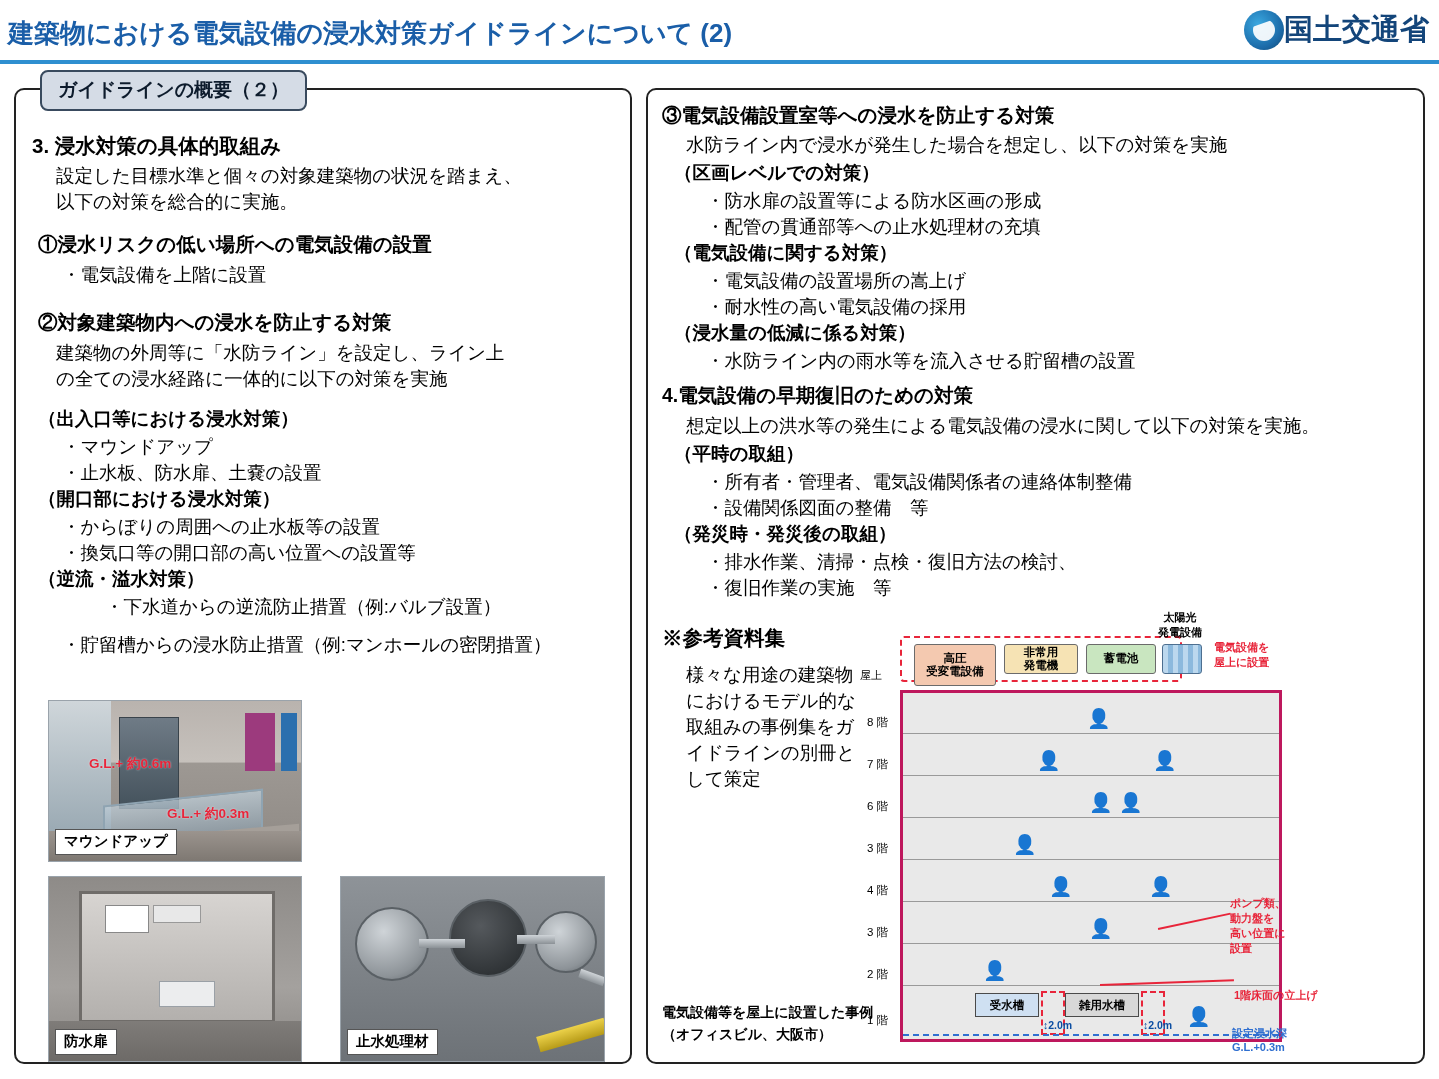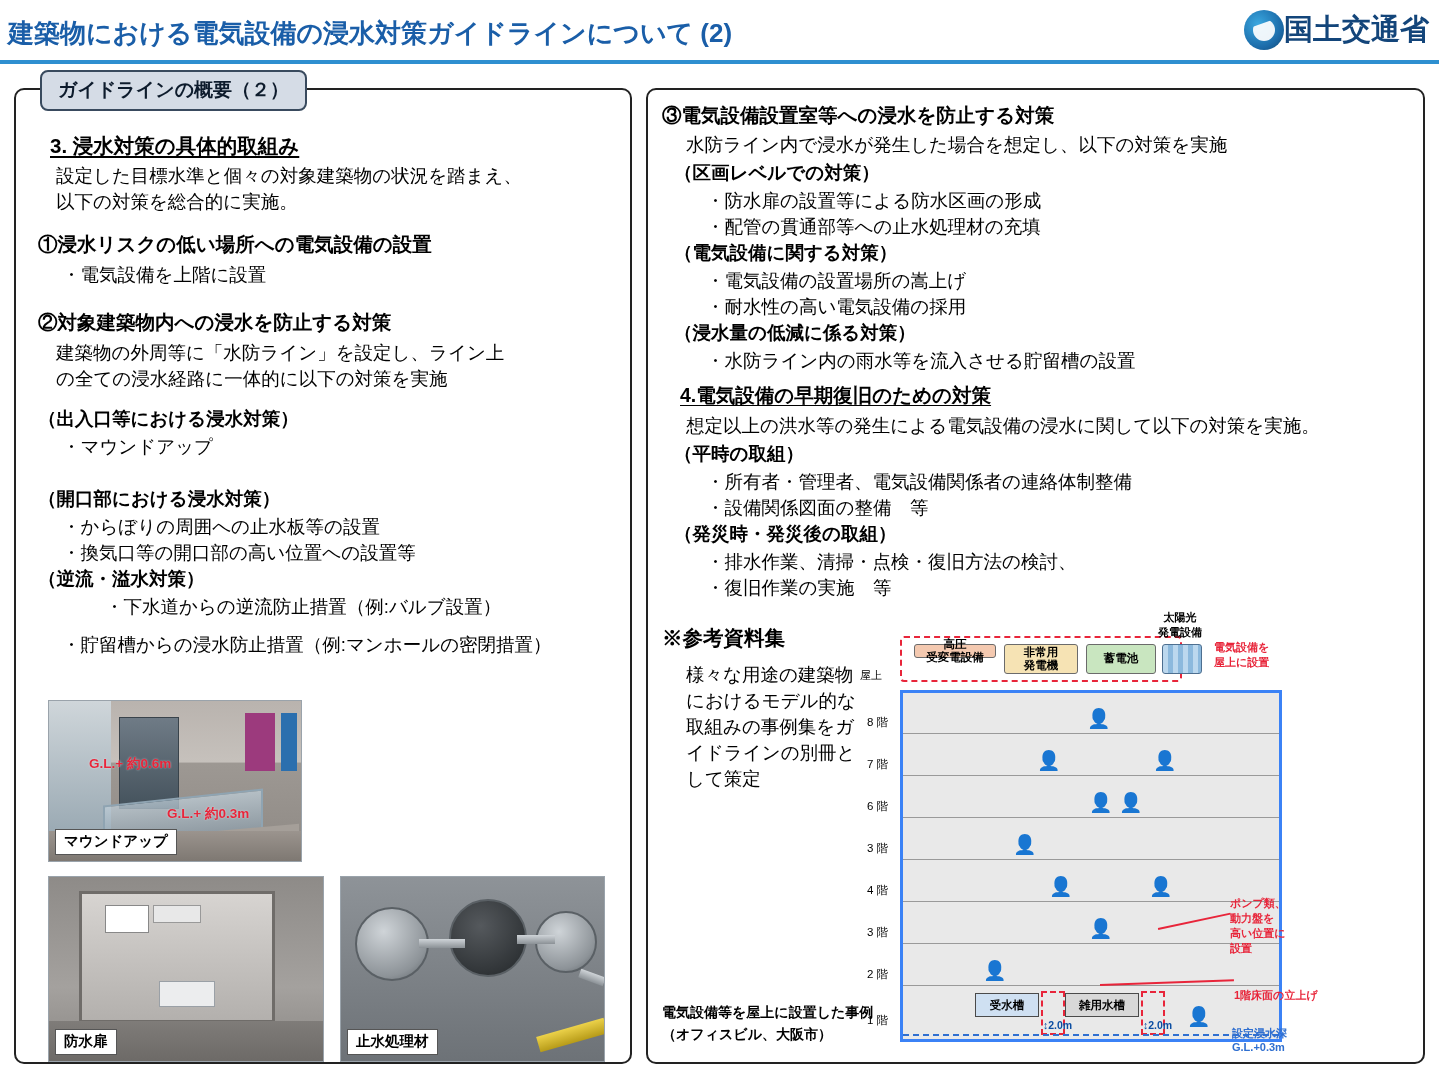--- a/index.html
+++ b/index.html
@@ -66,21 +66,21 @@
     border: 2px solid #394a5e;
     border-radius: 8px;
     padding: 5px 16px 6px;
     font-size: 19px; font-weight: bold; color: #0d1b2c;
     white-space: nowrap;
   }
 
   
   .t { position: absolute; white-space: nowrap; color: #000; }
   .b { font-weight: bold; }
-  .u { text-decoration: underline; text-underline-offset: 3px; margin-left: 18px; }
+  .u { text-underline-offset: 3px; }
   .s18 { font-size: 18.5px; }
   .s19 { font-size: 19.5px; }
   .s20 { font-size: 20.5px; }
   .s14 { font-size: 14px; }
   .s11 { font-size: 11px; }
 
   
   .photo {
     position: absolute; overflow: hidden;
     border: 1px solid #9aa3ab;
@@ -149,21 +149,21 @@
   #ph2 .hinge {
     position:absolute; width:14px; height:22px; background:#9aa0a6; border:1px solid #71777c;
   }
   #ph2 .bar {
     position:absolute; top:20px; width:16px; height:122px;
     background: linear-gradient(90deg,#4a6fa8,#8fa6c7);
     border:1px solid #3c5b87;
   }
 
   
-  #ph3 { left: 48px; top: 876px; width: 276px; height: 186px;
+  #ph3 { left: 48px; top: 876px; width: 254px; height: 186px;
          background: linear-gradient(180deg,#8e8b88 0%,#a4a19e 60%,#8a8784 100%); }
   #ph3 .frame {
     position:absolute; left:30px; top:14px; width:196px; height:132px;
     background: linear-gradient(180deg,#d7d4d1,#b3b0ad);
     border:3px solid #6f6c69;
   }
   #ph3 .sign {
     position:absolute; left:56px; top:28px; width:44px; height:28px;
     background:#fff; border:1px solid #888;
   }
@@ -204,21 +204,21 @@
     position:absolute; border:1px solid #6b6b6b; border-radius:3px;
     font-size: 11.5px; font-weight:bold; color:#000; text-align:center;
     line-height:1.15; display:flex; align-items:center; justify-content:center;
   }
   .roof-dash {
     position:absolute; left:0; top:0; width:282px; height:46px;
     border:2px dashed #e8253a; border-radius:4px;
   }
   .bwrap {
     position:absolute; left:0; top:54px; width:382px; height:352px;
-    border:3px solid #3b82f6; background:#e9e9e9;
+    border:3px solid #be185d; background:#e9e9e9;
   }
   .floorline {
     position:absolute; left:0; width:100%; height:1px; background:#9a9a9a;
   }
   .flabel {
     position:absolute; left:-36px; font-size:11.5px; color:#000; white-space:nowrap;
   }
   .person {
     position:absolute; width:9px; height:20px; color:#111; font-size:19px; line-height:19px;
   }
@@ -263,20 +263,21 @@
 
     <div class="t s19 b" style="left:22px; top:141px;">①浸水リスクの低い場所への電気設備の設置</div>
     <div class="t s18" style="left:46px; top:172px;">・電気設備を上階に設置</div>
 
     <div class="t s19 b" style="left:22px; top:219px;">②対象建築物内への浸水を防止する対策</div>
     <div class="t s18" style="left:40px; top:250px;">建築物の外周等に「水防ライン」を設定し、ライン上</div>
     <div class="t s18" style="left:40px; top:276px;">の全ての浸水経路に一体的に以下の対策を実施</div>
 
     <div class="t s18 b" style="left:22px; top:316px;">（出入口等における浸水対策）</div>
     <div class="t s18" style="left:46px; top:344px;">・マウンドアップ</div>
+    <div class="t s18" style="left:46px; top:370px;">・止水板、防水扉、土嚢の設置</div>
 
     <div class="t s18 b" style="left:22px; top:396px;">（開口部における浸水対策）</div>
     <div class="t s18" style="left:46px; top:424px;">・からぼりの周囲への止水板等の設置</div>
     <div class="t s18" style="left:46px; top:450px;">・換気口等の開口部の高い位置への設置等</div>
 
     <div class="t s18 b" style="left:22px; top:476px;">（逆流・溢水対策）</div>
     <div class="t s18" style="left:46px; top:504px;margin-left:43px;">・下水道からの逆流防止措置（例:バルブ設置）</div>
     <div class="t s18" style="left:46px; top:530px;margin-top:12px;">・貯留槽からの浸水防止措置（例:マンホールの密閉措置）</div>
   </div>
 
@@ -350,21 +351,21 @@
 
     <div class="t s14 b" style="left:14px; top:914px;">電気設備等を屋上に設置した事例</div>
     <div class="t s14 b" style="left:14px; top:936px;">（オフィスビル、大阪市）</div>
 
     <div id="bldg">
 
       <div class="t s11" style="left:-40px; top:32px;">屋上</div>
 
       <div class="roof-dash"></div>
 
-      <div class="roofbox" style="left:14px; top:8px; width:82px; height:14px; background:#f4c9b0;">
+      <div class="roofbox" style="left:14px; top:8px; width:82px; height:42px; background:#f4c9b0;">
         <span style="white-space:pre-line">高圧
 受変電設備</span>
       </div>
       <div class="roofbox" style="left:104px; top:8px; width:74px; height:30px; background:#f6e3b4;">
         <span style="white-space:pre-line">非常用
 発電機</span>
       </div>
       <div class="roofbox" style="left:186px; top:8px; width:70px; height:30px; background:#c9e6c0;">
         <span style="white-space:pre-line">蓄電池</span>
       </div>

